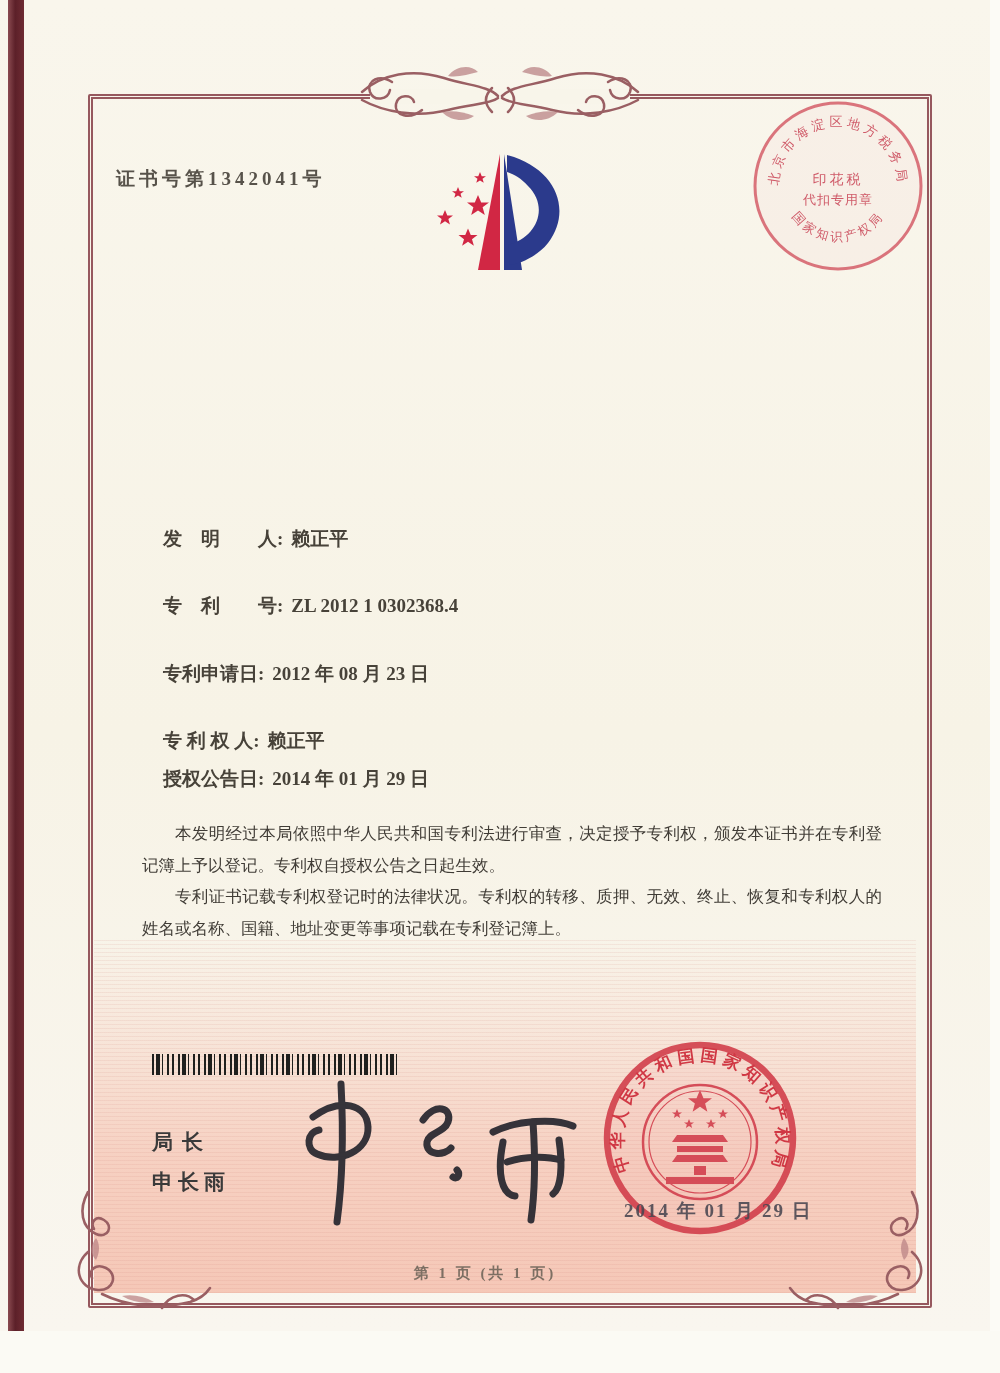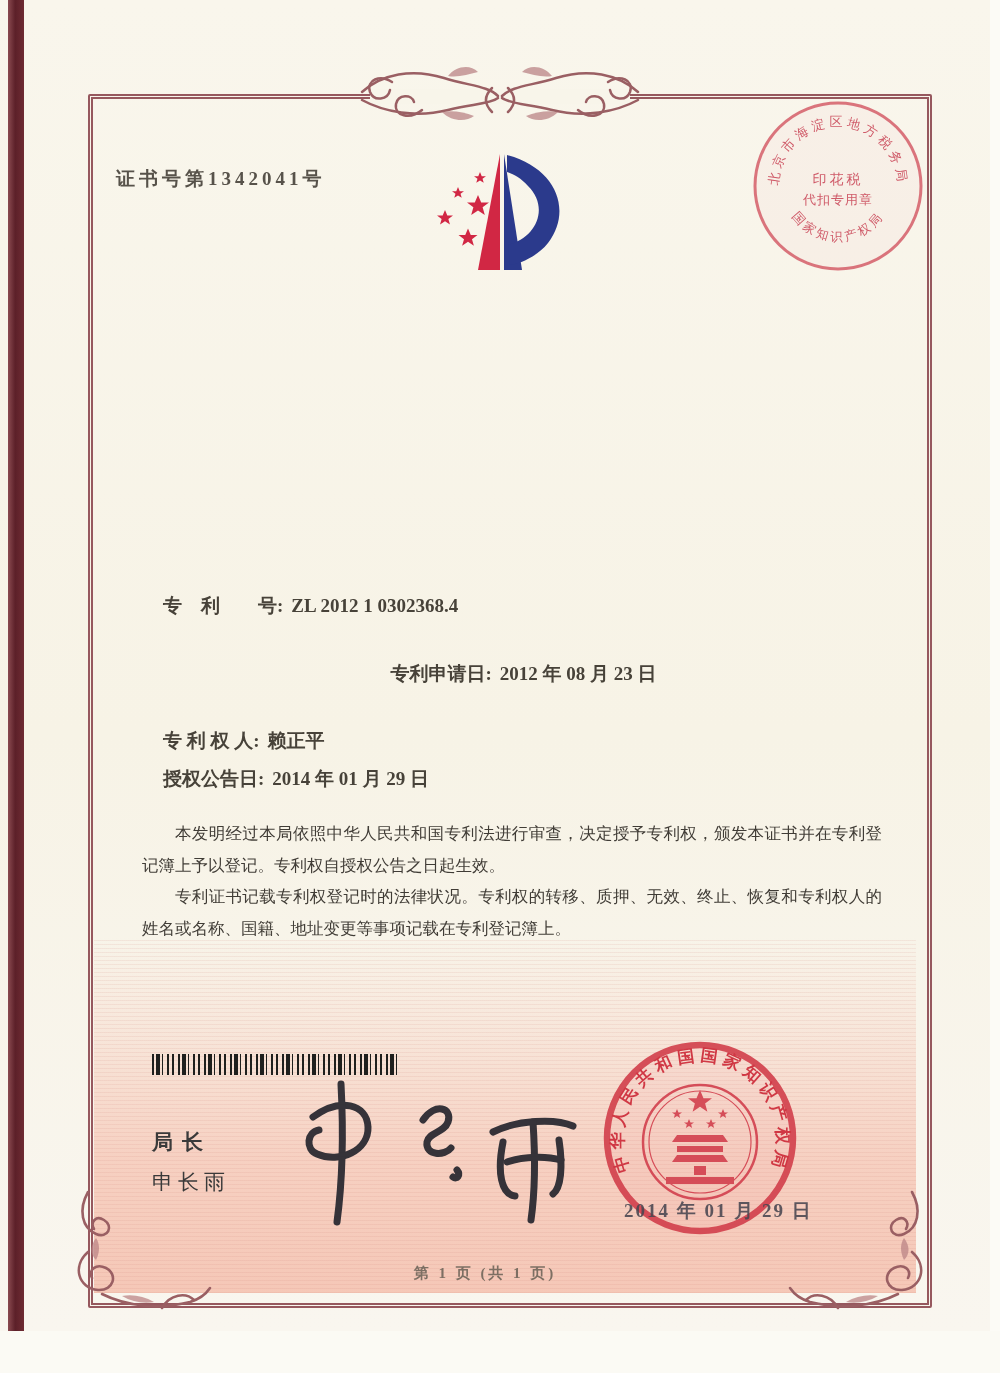--- a/index.html
+++ b/index.html
@@ -25,21 +25,21 @@
   .paras p{margin:0;text-indent:2em;}
   .barcode{left:152px;top:1054px;width:246px;height:21px;
         background:repeating-linear-gradient(90deg,
           #20201e 0 2px, transparent 2px 4px,
           #20201e 4px 8px, transparent 8px 10px,
           #20201e 10px 11px, transparent 11px 15px,
           #20201e 15px 17px, transparent 17px 20px,
           #20201e 20px 22px, transparent 22px 26px);}
   .issuer-title{left:152px;top:1128px;font-size:21px;font-weight:bold;letter-spacing:9px;
         color:#3a3a3a;font-family:"Liberation Sans","DejaVu Sans",sans-serif;}
-  .issuer-name{left:152px;top:1168px;font-size:21px;font-weight:normal;letter-spacing:5px;
+  .issuer-name{left:152px;top:1168px;font-size:21px;font-weight:bold;letter-spacing:5px;
         color:#3a3a3a;font-family:"Liberation Sans","DejaVu Sans",sans-serif;}
   .seal-date{left:624px;top:1198px;font-size:19px;font-weight:600;letter-spacing:2px;color:rgba(72,70,80,0.88);}
   .footer{left:88px;top:1264px;width:794px;text-align:center;font-size:15px;
         letter-spacing:3px;color:#7d6f63;font-weight:600;}
   svg text{font-family:"Liberation Serif","DejaVu Serif",serif;}
 </style>
 </head>
 <body>
 
 <div class="page">
@@ -106,24 +106,27 @@
       <textPath href="#stampTop" startOffset="50%" text-anchor="middle">北京市海淀区地方税务局</textPath>
     </text>
     <text font-size="12.5" fill="#cf5a68" letter-spacing="3">
       <textPath href="#stampBottom" startOffset="50%" text-anchor="middle">国家知识产权局</textPath>
     </text>
     <text x="86" y="84" text-anchor="middle" font-size="14" fill="#cf5a68" letter-spacing="3">印花税</text>
     <text x="86" y="104" text-anchor="middle" font-size="13" fill="#cf5a68" letter-spacing="1">代扣专用章</text>
   </svg>
 
 
+  <div class="abs field-row" style="top:504px;">
+    <span>发　明　　人:</span><span class="val">赖正平</span>
+  </div>
   <div class="abs field-row" style="top:571px;">
     <span>专　利　　号:</span><span class="val">ZL 2012 1 0302368.4</span>
   </div>
-  <div class="abs field-row" style="top:639px;text-align:center;">
+  <div class="abs field-row" style="top:639px;">
     <span>专利申请日:</span><span class="val">2012 年 08 月 23 日</span>
   </div>
   <div class="abs field-row" style="top:706px;">
     <span>专 利 权 人:</span><span class="val">赖正平</span>
   </div>
   <div class="abs field-row" style="top:744px;">
     <span>授权公告日:</span><span class="val">2014 年 01 月 29 日</span>
   </div>
 
   <div class="abs paras">

